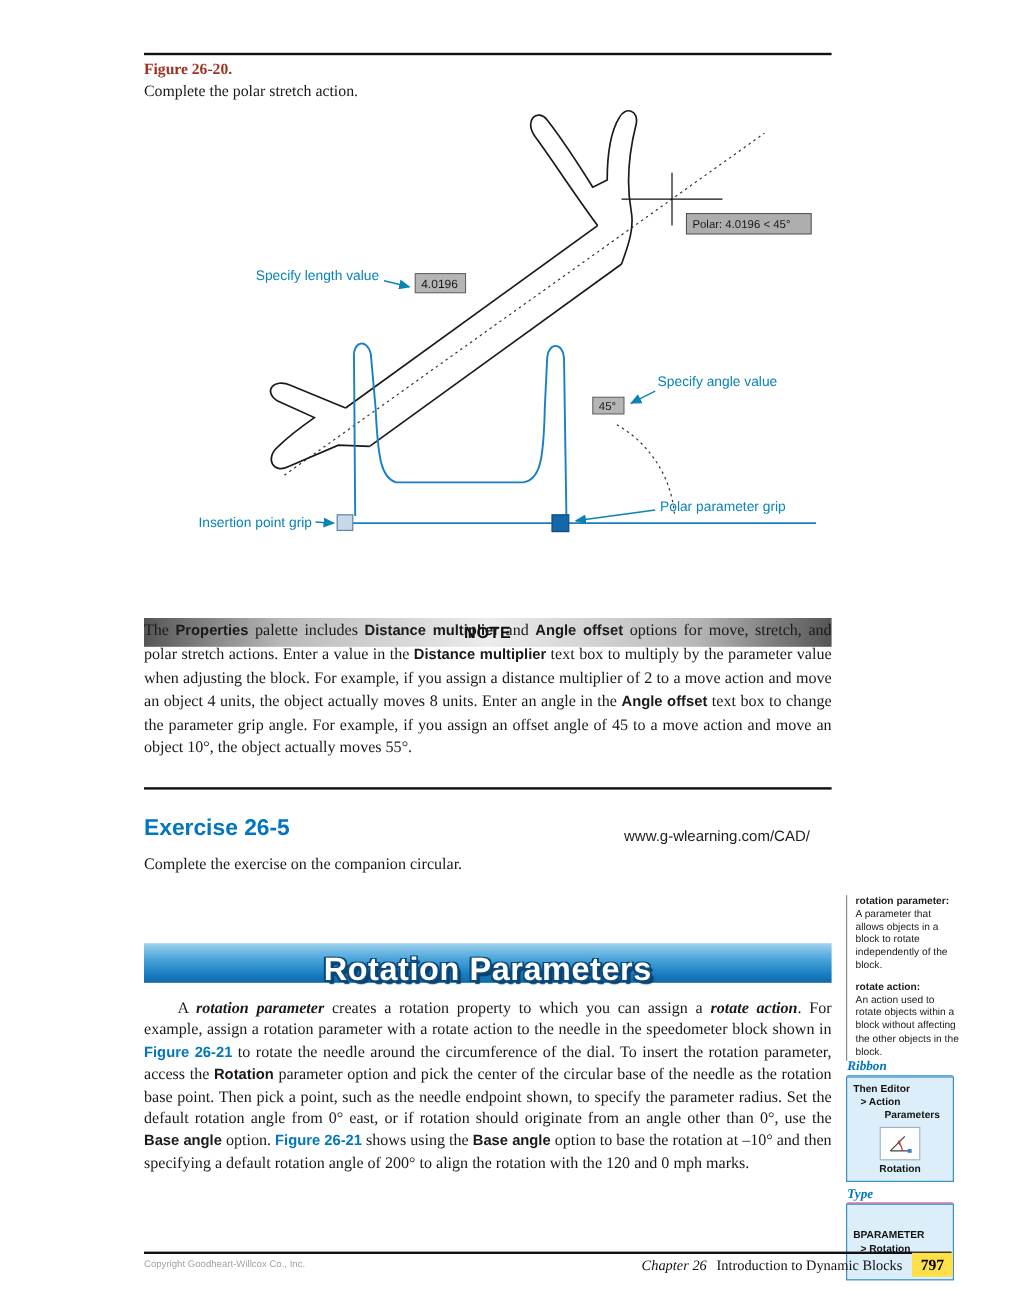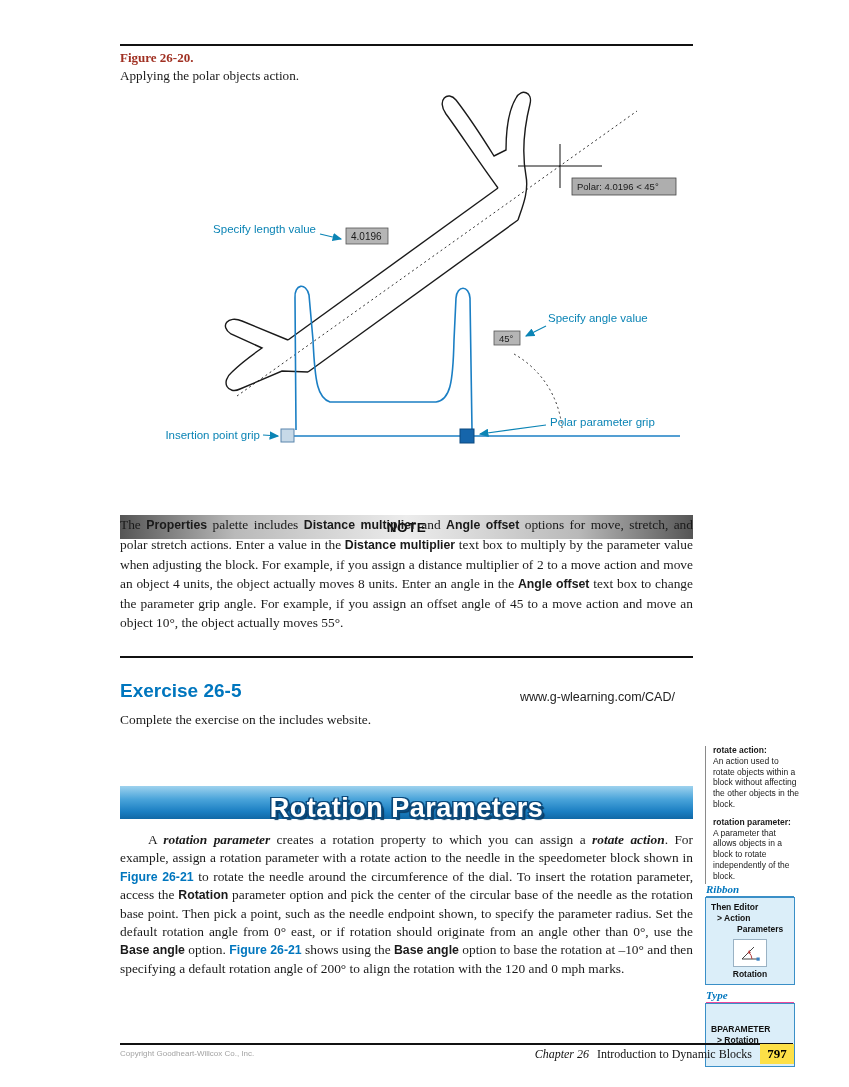--- a/index.html
+++ b/index.html
@@ -128,21 +128,21 @@
   }
 </style>
 </head>
 <body>
 
 <div class="page">
 
   <div class="abs top-rule"></div>
 
   <div class="abs fig-label">Figure 26-20.</div>
-  <div class="abs fig-caption">Applying the polar objects action.</div>
+  <div class="abs fig-caption">Complete the polar stretch action.</div>
 
   <svg class="abs diagram" width="580" height="380" viewBox="0 0 580 380">
     <defs>
       <marker id="ah" markerWidth="8" markerHeight="7" refX="7" refY="3.5" orient="auto">
         <path d="M0 0 L8 3.5 L0 7 Z" fill="#0b84b5"></path>
       </marker>
     </defs>
 
     <line x1="117" y1="308" x2="517" y2="23" stroke="#333" stroke-width="1" stroke-dasharray="2 3"></line>
 
@@ -186,31 +186,31 @@
 
   <div class="abs note-bar">
     <span>NOTE</span>
   </div>
   <div class="abs note-body"><span class="seg-r">The </span><span class="seg-b">Properties</span><span class="seg-r"> palette includes </span><span class="seg-b">Distance multiplier</span><span class="seg-r"> and </span><span class="seg-b">Angle offset</span><span class="seg-r"> options for move, stretch, and polar stretch actions. Enter a value in the </span><span class="seg-b">Distance multiplier</span><span class="seg-r"> text box to multiply by the parameter value when adjusting the block. For example, if you assign a distance multiplier of 2 to a move action and move an object 4 units, the object actually moves 8 units. Enter an angle in the </span><span class="seg-b">Angle offset</span><span class="seg-r"> text box to change the parameter grip angle. For example, if you assign an offset angle of 45 to a move action and move an object 10°, the object actually moves 55°.</span></div>
 
   <div class="abs mid-rule"></div>
 
   <div class="abs ex-title">Exercise 26-5</div>
   <div class="abs ex-url">www.g-wlearning.com/CAD/</div>
-  <div class="abs ex-body">Complete the exercise on the includes website.</div>
+  <div class="abs ex-body">Complete the exercise on the companion circular.</div>
 
   <div class="abs margin-rule"></div>
   <div class="abs margin-notes">
     <div class="mnote">
+      <span class="mterm">rotation parameter:</span>
+      <span>A parameter that allows objects in a block to rotate independently of the block.</span>
+    </div>
+    <div class="mnote">
       <span class="mterm">rotate action:</span>
       <span>An action used to rotate objects within a block without affecting the other objects in the block.</span>
-    </div>
-    <div class="mnote">
-      <span class="mterm">rotation parameter:</span>
-      <span>A parameter that allows objects in a block to rotate independently of the block.</span>
     </div>
   </div>
 
   <div class="abs banner">
     <span>Rotation Parameters</span>
   </div>
 
   <div class="abs section-body"><span class="seg-r">A </span><span class="seg-bi">rotation parameter</span><span class="seg-r"> creates a rotation property to which you can assign a </span><span class="seg-bi">rotate action</span><span class="seg-r">. For example, assign a rotation parameter with a rotate action to the needle in the speedometer block shown in </span><span class="seg-fig">Figure 26-21</span><span class="seg-r"> to rotate the needle around the circumference of the dial. To insert the rotation parameter, access the </span><span class="seg-b">Rotation</span><span class="seg-r"> parameter option and pick the center of the circular base of the needle as the rotation base point. Then pick a point, such as the needle endpoint shown, to specify the parameter radius. Set the default rotation angle from 0° east, or if rotation should originate from an angle other than 0°, use the </span><span class="seg-b">Base angle</span><span class="seg-r"> option. </span><span class="seg-fig">Figure 26-21</span><span class="seg-r"> shows using the </span><span class="seg-b">Base angle</span><span class="seg-r"> option to base the rotation at –10° and then specifying a default rotation angle of 200° to align the rotation with the 120 and 0 mph marks.</span></div>
 
   <div class="abs ribbon-label">Ribbon</div>

